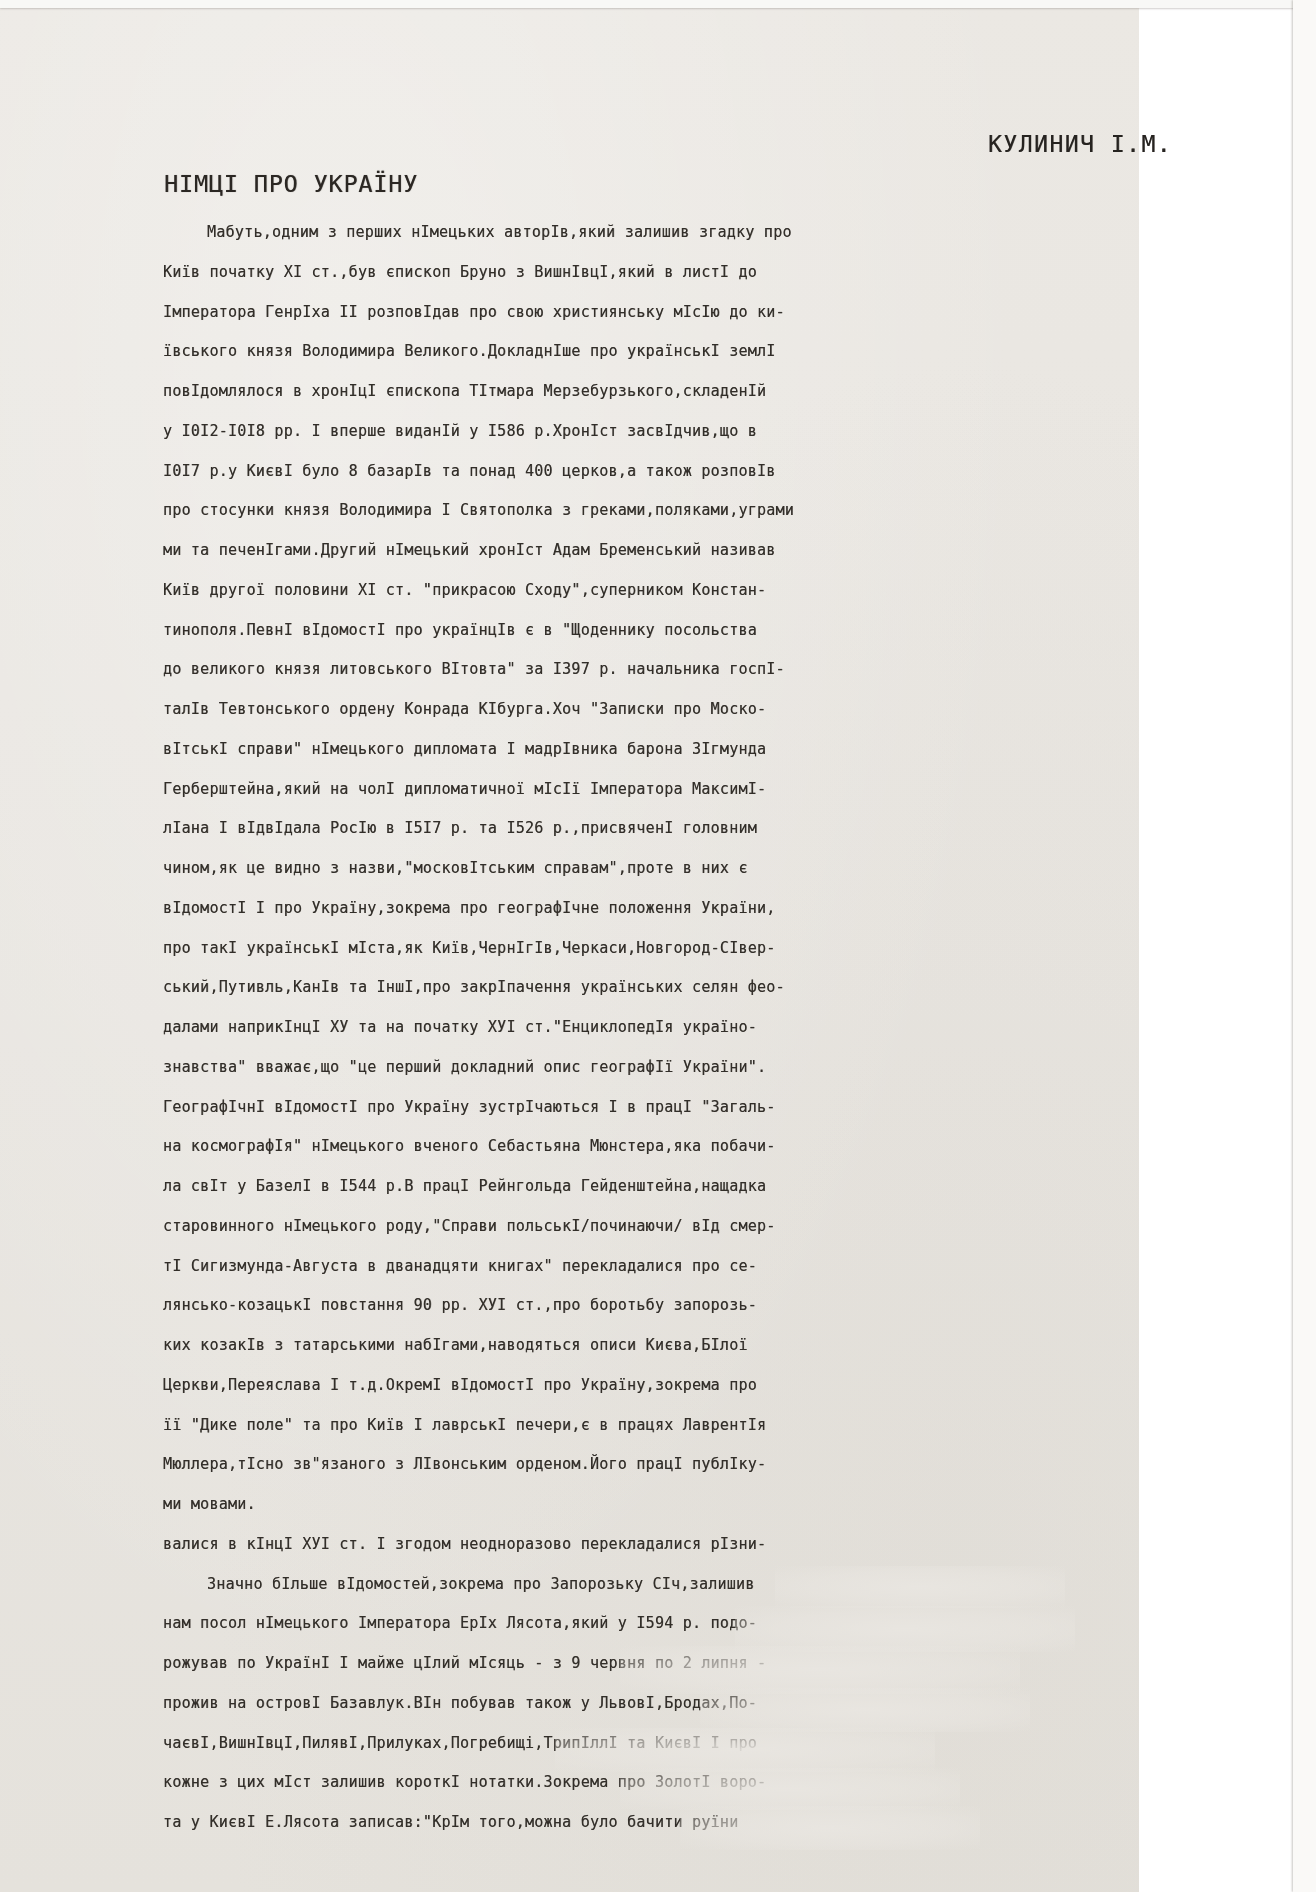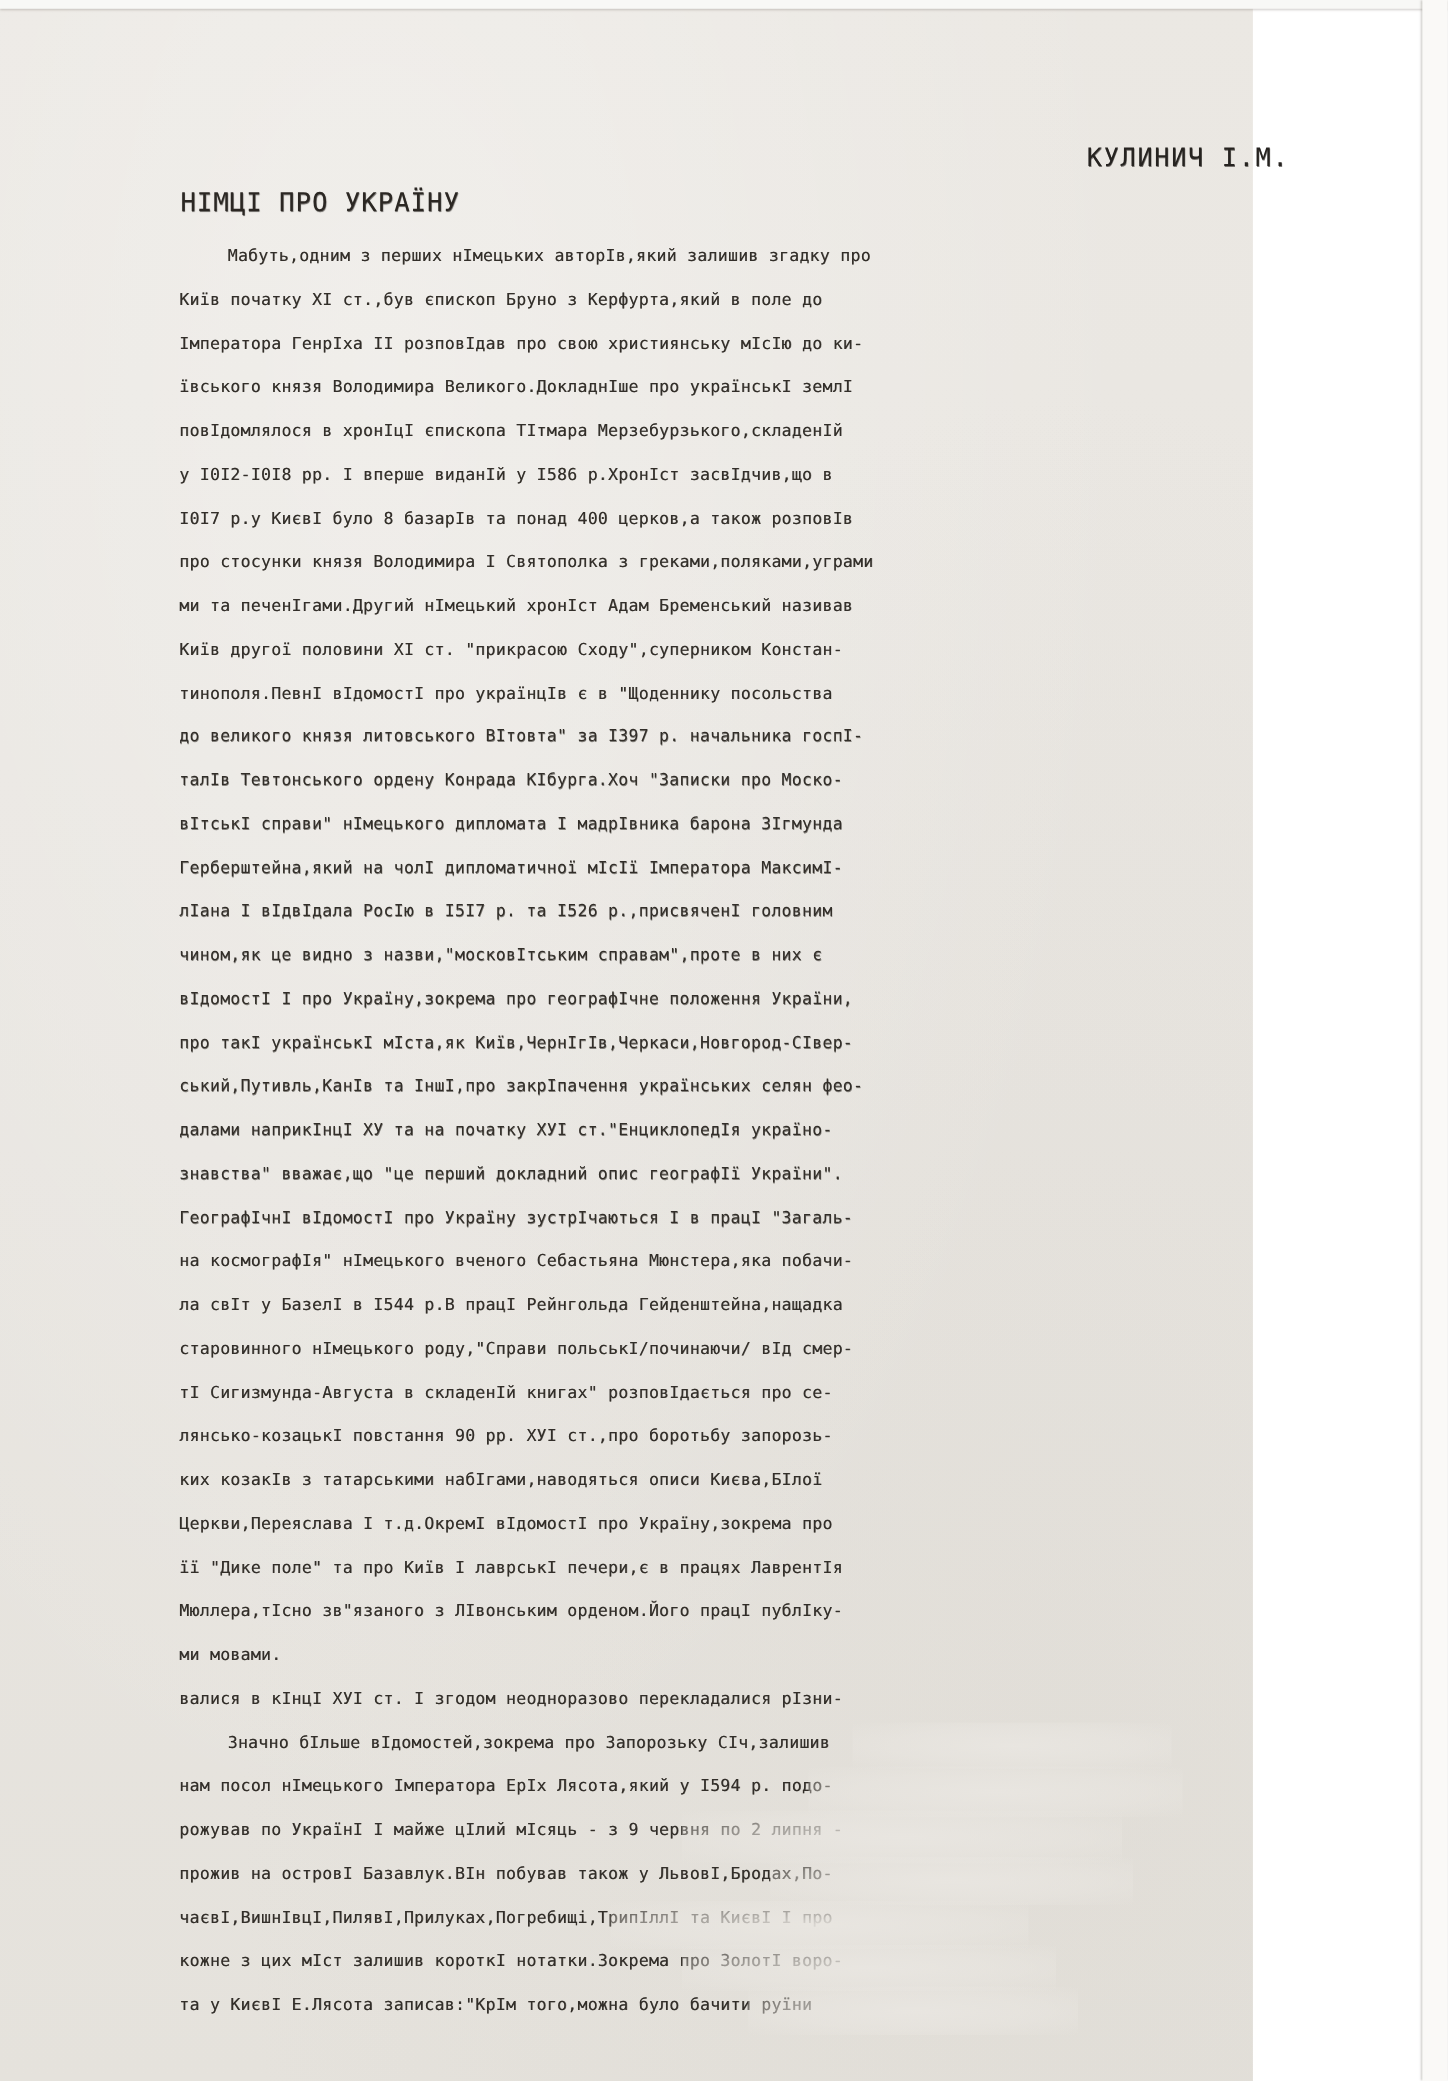--- a/index.html
+++ b/index.html
@@ -66,21 +66,21 @@
 <div class="page">
   <div class="edge-top"></div>
   <div class="edge-right"></div>
 
   <div class="author">КУЛИНИЧ І.М.</div>
   <div class="title">НІМЦІ ПРО УКРАЇНУ</div>
 
   <div class="body-text">
       <div>
         <div class="line indent">Мабуть,одним з перших нІмецьких авторІв,який залишив згадку про</div>
-        <div class="line">Київ початку ХІ ст.,був єпископ Бруно з Керфурта,який в поле до</div>
+        <div class="line">Київ початку ХІ ст.,був єпископ Бруно з ВишнІвцІ,який в листІ до</div>
         <div class="line">Імператора ГенрІха ІІ розповІдав про свою християнську мІсІю до ки-</div>
         <div class="line">ївського князя Володимира Великого.ДокладнІше про українськІ землІ</div>
         <div class="line">повІдомлялося в хронІцІ єпископа ТІтмара Мерзебурзького,складенІй</div>
         <div class="line">у І0І2-І0І8 рр. І вперше виданІй у І586 р.ХронІст засвІдчив,що в</div>
         <div class="line">І0І7 р.у КиєвІ було 8 базарІв та понад 400 церков,а також розповІв</div>
         <div class="line">про стосунки князя Володимира І Святополка з греками,поляками,уграми</div>
         <div class="line">ми та печенІгами.Другий нІмецький хронІст Адам Бременський називав</div>
         <div class="line">Київ другої половини ХІ ст. "прикрасою Сходу",суперником Констан-</div>
         <div class="line">тинополя.ПевнІ вІдомостІ про українцІв є в "Щоденнику посольства</div>
         <div class="line">до великого князя литовського ВІтовта" за І397 р. начальника госпІ-</div>
@@ -91,21 +91,21 @@
         <div class="line">чином,як це видно з назви,"московІтським справам",проте в них є</div>
         <div class="line">вІдомостІ І про Україну,зокрема про географІчне положення України,</div>
         <div class="line">про такІ українськІ мІста,як Київ,ЧернІгІв,Черкаси,Новгород-СІвер-</div>
         <div class="line">ський,Путивль,КанІв та ІншІ,про закрІпачення українських селян фео-</div>
         <div class="line">далами наприкІнцІ ХУ та на початку ХУІ ст."ЕнциклопедІя україно-</div>
         <div class="line">знавства" вважає,що "це перший докладний опис географІї України".</div>
         <div class="line">ГеографІчнІ вІдомостІ про Україну зустрІчаються І в працІ "Загаль-</div>
         <div class="line">на космографІя" нІмецького вченого Себастьяна Мюнстера,яка побачи-</div>
         <div class="line">ла свІт у БазелІ в І544 р.В працІ Рейнгольда Гейденштейна,нащадка</div>
         <div class="line">старовинного нІмецького роду,"Справи польськІ/починаючи/ вІд смер-</div>
-        <div class="line">тІ Сигизмунда-Августа в складенІй книгах" розповІдається про се-</div>
+        <div class="line">тІ Сигизмунда-Августа в дванадцяти книгах" перекладалися про се-</div>
         <div class="line">лянсько-козацькІ повстання 90 рр. ХУІ ст.,про боротьбу запорозь-</div>
         <div class="line">ких козакІв з татарськими набІгами,наводяться описи Києва,БІлої</div>
         <div class="line">Церкви,Переяслава І т.д.ОкремІ вІдомостІ про Україну,зокрема про</div>
         <div class="line">її "Дике поле" та про Київ І лаврськІ печери,є в працях ЛаврентІя</div>
         <div class="line">Мюллера,тІсно зв"язаного з ЛІвонським орденом.Його працІ публІку-</div>
         <div class="line">ми мовами.</div>
         <div class="line">валися в кІнцІ ХУІ ст. І згодом неодноразово перекладалися рІзни-</div>
       </div>
       <div>
         <div class="line indent">Значно бІльше вІдомостей,зокрема про Запорозьку СІч,залишив</div>

